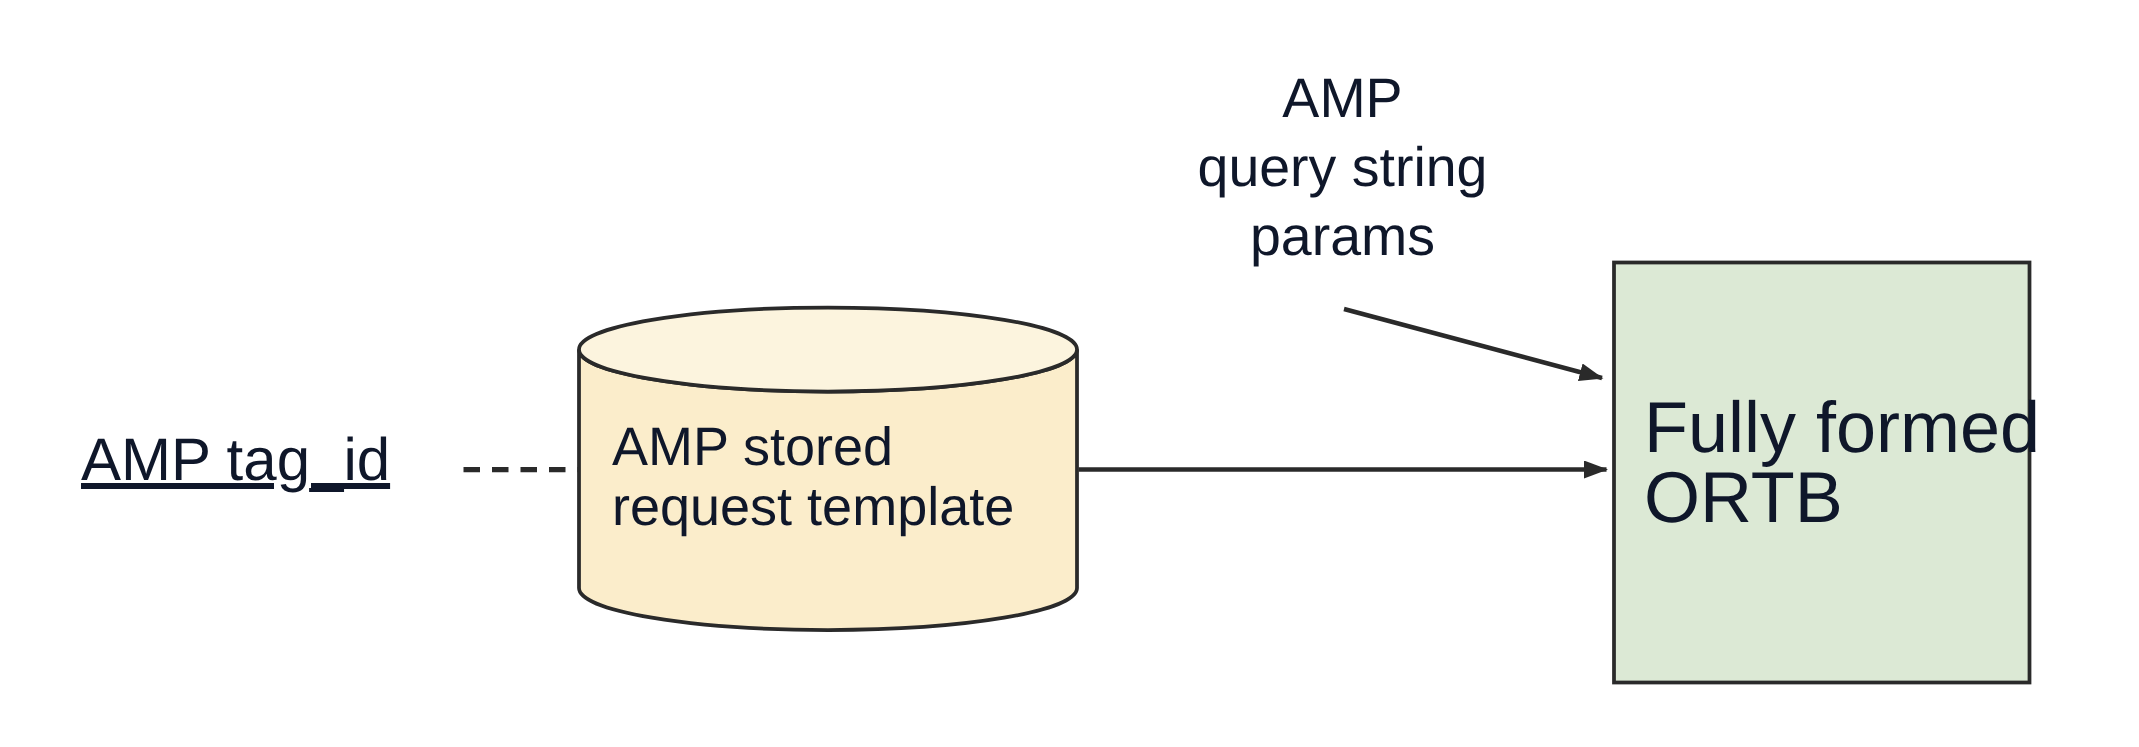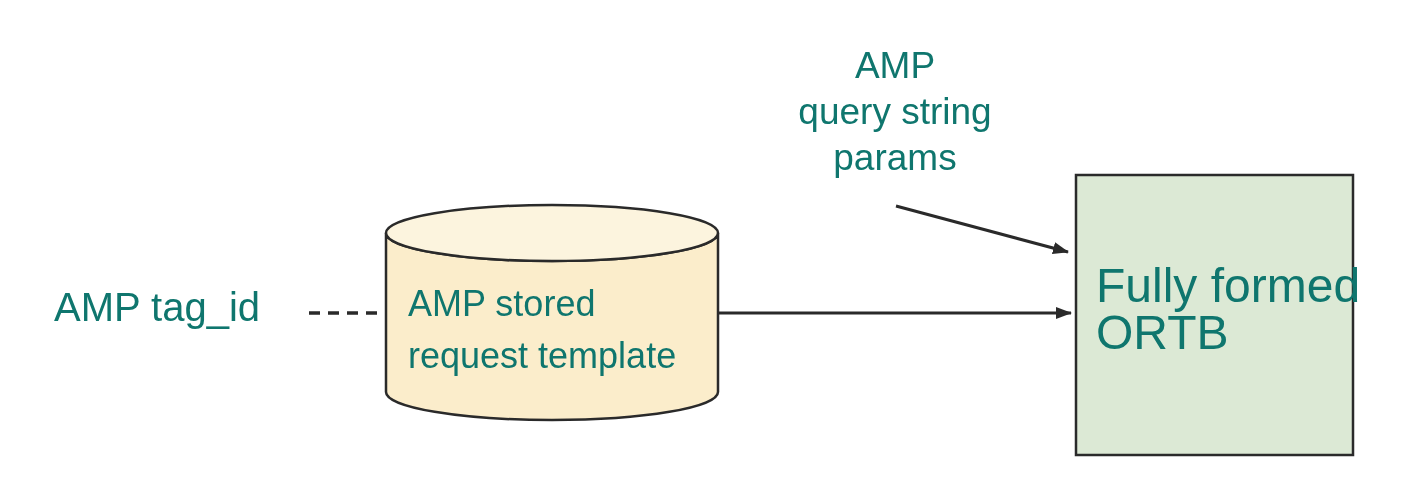--- a/index.html
+++ b/index.html
@@ -32,41 +32,42 @@
     stroke-width: 3;
     fill: none;
   }
   .shapes .connector.dashed {
     stroke-dasharray: 11 8;
     stroke-width: 3.5;
   }
   .label {
     position: absolute;
     white-space: pre-line;
-    color: #0f766e;
+    color: #0f172a;
   }
   .label.tag-id {
     left: 54px;
     top: 284px;
     font-size: 40px;
     line-height: 46px;
+    text-decoration: underline;
   }
   .label.query-params {
     left: 895px;
     top: 43px;
     transform: translateX(-50%);
     font-size: 37px;
     line-height: 46px;
     text-align: center;
   }
   .label.db-label {
     left: 408px;
     top: 278px;
     font-size: 36px;
-    line-height: 52px;
+    line-height: 40px;
   }
   .label.ortb-label {
     left: 1096px;
     top: 262px;
     font-size: 48px;
     line-height: 47px;
   }
 </style>
 </head>
 <body>

